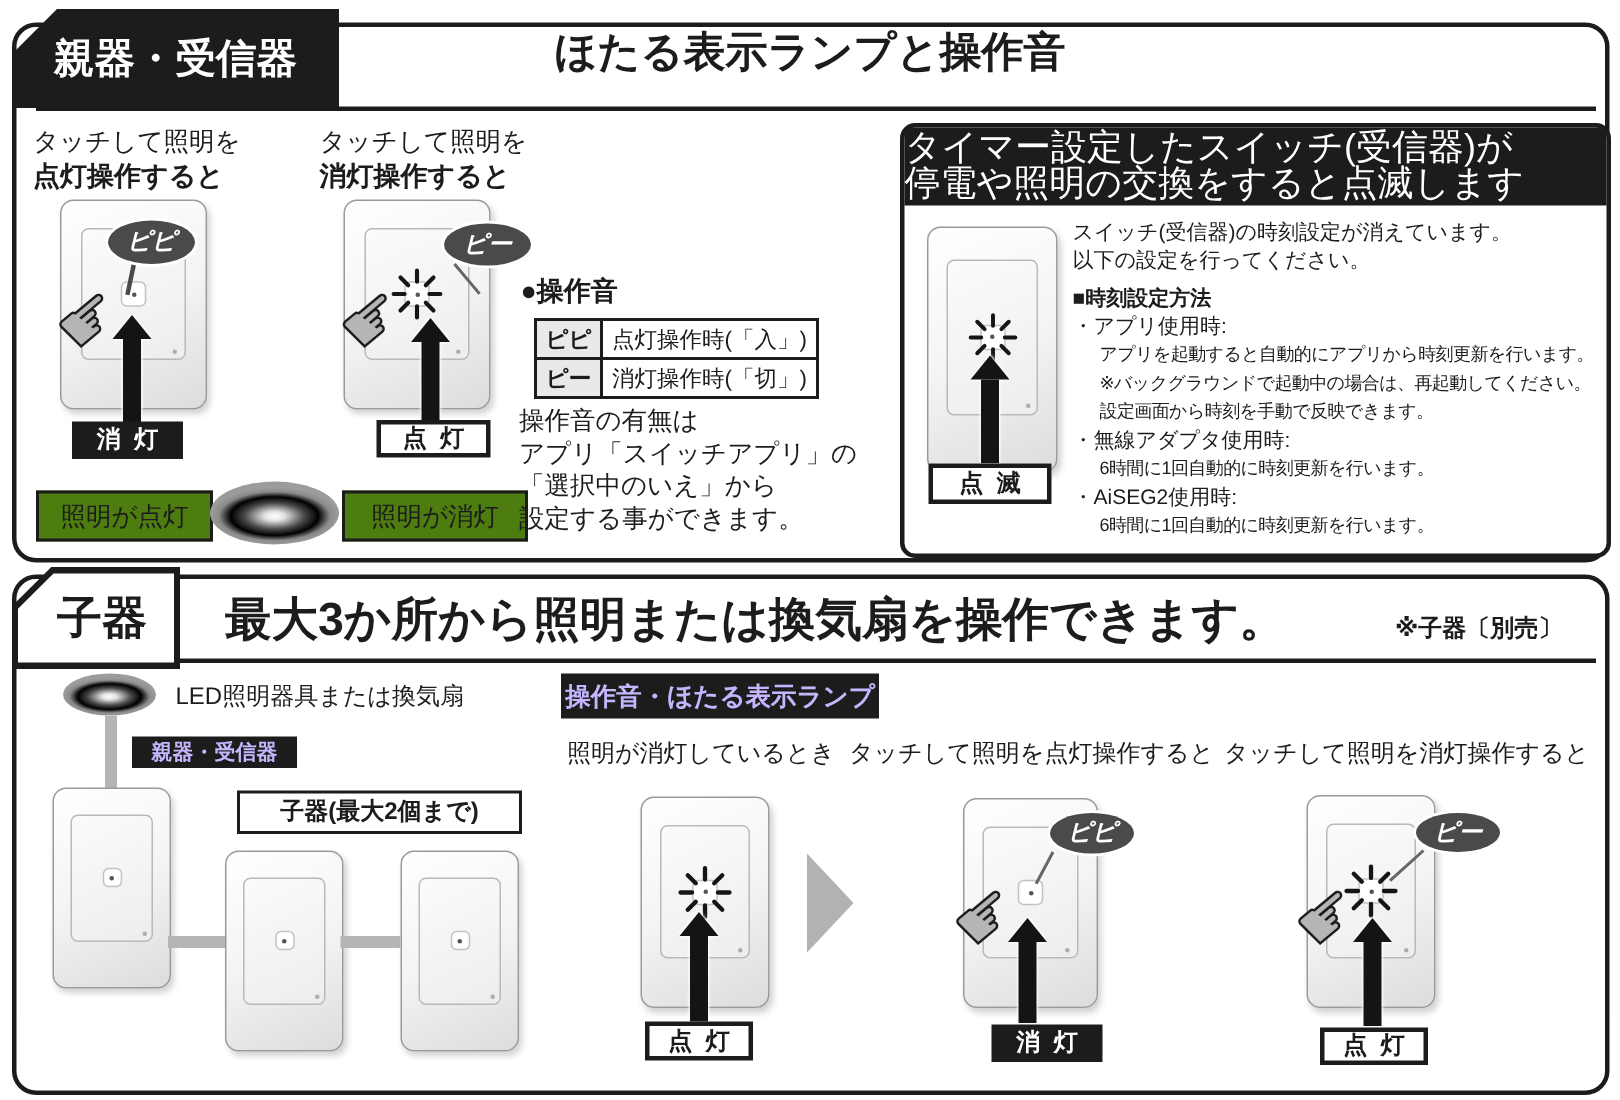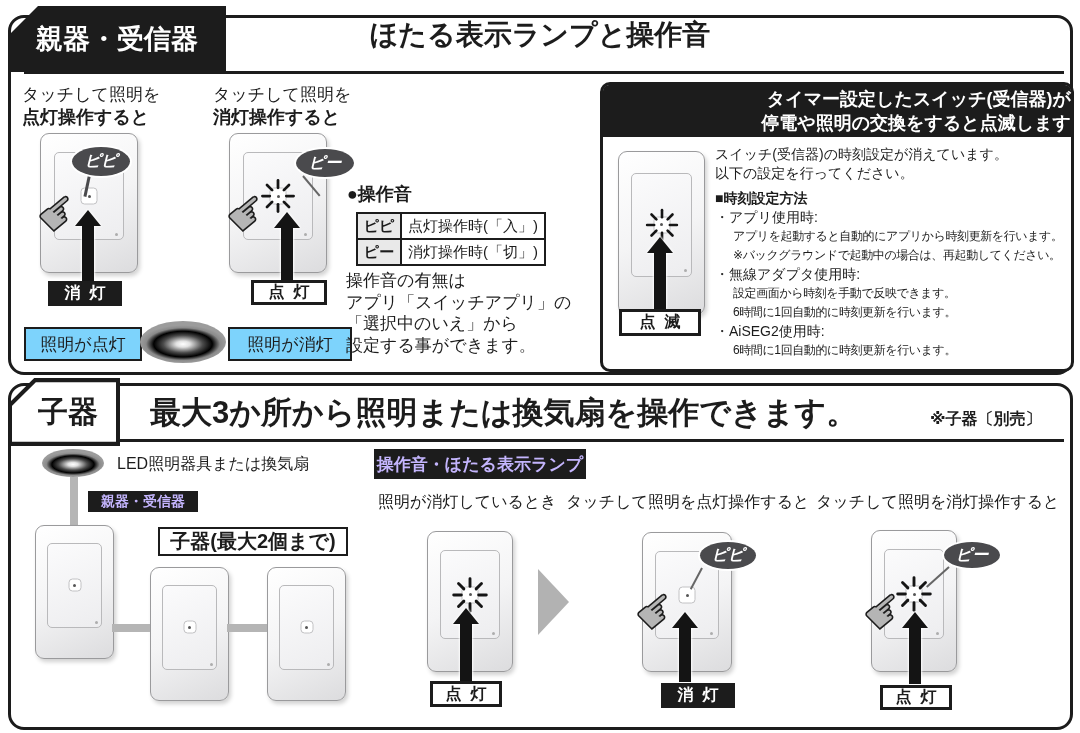--- a/index.html
+++ b/index.html
@@ -40,41 +40,41 @@
   
   .arrow-up{position:absolute;display:flex;flex-direction:column;align-items:center;z-index:4;
             filter:drop-shadow(0 0 1.2px #fff) drop-shadow(0 0 1.2px #fff);}
   .arrow-up .ah{width:0;height:0;border-left:13px solid transparent;border-right:13px solid transparent;border-bottom:16px solid #141414;}
   .arrow-up .as{width:12px;flex:1;background:#141414;}
   
   .lamp-label{position:absolute;display:flex;align-items:center;justify-content:center;font-weight:bold;font-size:16px;
               letter-spacing:9px;padding-left:9px;box-sizing:border-box;z-index:8;white-space:nowrap;}
   .lamp-label.dark{background:#1c1c1c;color:#fff;}
   .lamp-label.light{background:#fff;border:3px solid #1c1c1c;color:#1c1c1c;}
-  .result-box{position:absolute;border:2.5px solid #1c1c1c;background:#7dd3fc;display:flex;align-items:center;justify-content:center;
+  .result-box{position:absolute;border:2.5px solid #1c1c1c;background:#4d7c0f;display:flex;align-items:center;justify-content:center;
               font-size:17px;white-space:nowrap;}
   .ceiling-light{position:absolute;border-radius:50%;
       background:radial-gradient(closest-side at 50% 55%,#ffffff 0%,#e2e2e2 16%,#4a4a4a 46%,#000 68%,#8a8a8a 86%,#9c9c9c 100%);}
   
   .sound-table{position:absolute;border-collapse:collapse;}
   .sound-table td{border:2px solid #1c1c1c;font-size:15px;height:24px;padding:0 6px;white-space:nowrap;}
   .sound-table td.snd{background:#e9e9e9;font-weight:bold;text-align:center;width:34px;padding:0 4px;}
   .sound-note{position:absolute;font-size:17px;line-height:21.5px;white-space:nowrap;}
   
   .timer-box{position:absolute;left:600px;top:82px;width:468px;height:284px;border:3px solid #1c1c1c;border-radius:10px;background:#fff;}
   .timer-head{position:absolute;left:0;top:0;right:0;height:52px;background:#1c1c1c;color:#fff;border-radius:6px 6px 0 0;
-              display:flex;flex-direction:column;align-items:flex-end;justify-content:center;font-weight:bold;font-size:18px;line-height:24px;white-space:nowrap;}
+              display:flex;flex-direction:column;align-items:flex-start;justify-content:center;font-weight:normal;font-size:24px;line-height:24px;white-space:nowrap;}
   .tb-line{position:relative;font-size:14px;line-height:19px;white-space:nowrap;}
   .tb-line.ind{margin-left:18px;font-size:12px;letter-spacing:-0.4px;}
   .tb-line.hd{font-weight:bold;margin-top:6px;}
   
   .blk-label{position:absolute;background:#1c1c1c;color:#c4b5fd;font-weight:bold;display:flex;align-items:center;justify-content:center;white-space:nowrap;}
   .wire{position:absolute;background:#b5b5b5;}
   .child-box{position:absolute;border:2.5px solid #1c1c1c;background:#fff;display:flex;align-items:center;justify-content:center;
-             font-weight:bold;font-size:20px;white-space:nowrap;}
+             font-weight:bold;font-size:16px;white-space:nowrap;}
   .tri-right{position:absolute;width:0;height:0;border-top:33px solid transparent;border-bottom:33px solid transparent;
              border-left:31px solid #b2b2b2;}
   .note-sm{position:absolute;font-size:15px;line-height:19px;white-space:nowrap;}
 </style>
 </head>
 <body>
 
 <div id="screen">
 
   <div class="panel" style="left:8px;top:15px;width:1059px;height:354px;"></div>
@@ -190,22 +190,22 @@
         <i class="as"></i>
       </div>
     <div class="lamp-label light" style="left:16px;top:224px;width:82px;height:27px;">点滅</div>
     <div class="abs" style="left:112px;top:60px;width:350px;">
       <div class="tb-line">スイッチ(受信器)の時刻設定が消えています。</div>
       <div class="tb-line">以下の設定を行ってください。</div>
       <div class="tb-line hd">■時刻設定方法</div>
       <div class="tb-line">・アプリ使用時:</div>
       <div class="tb-line ind">アプリを起動すると自動的にアプリから時刻更新を行います。</div>
       <div class="tb-line ind">※バックグラウンドで起動中の場合は、再起動してください。</div>
+      <div class="tb-line ind">設定画面から時刻を手動で反映できます。</div>
       <div class="tb-line">・無線アダプタ使用時:</div>
-      <div class="tb-line ind">設定画面から時刻を手動で反映できます。</div>
       <div class="tb-line ind">6時間に1回自動的に時刻更新を行います。</div>
       <div class="tb-line">・AiSEG2使用時:</div>
       <div class="tb-line ind">6時間に1回自動的に時刻更新を行います。</div>
     </div>
   </div>
 
   <div class="panel" style="left:8px;top:383px;width:1059px;height:341px;"></div>
   <div class="sep" style="left:118px;top:439px;width:946px;"></div>
   <div class="tab2">
     <svg viewBox="0 0 112 63" preserveAspectRatio="none">

